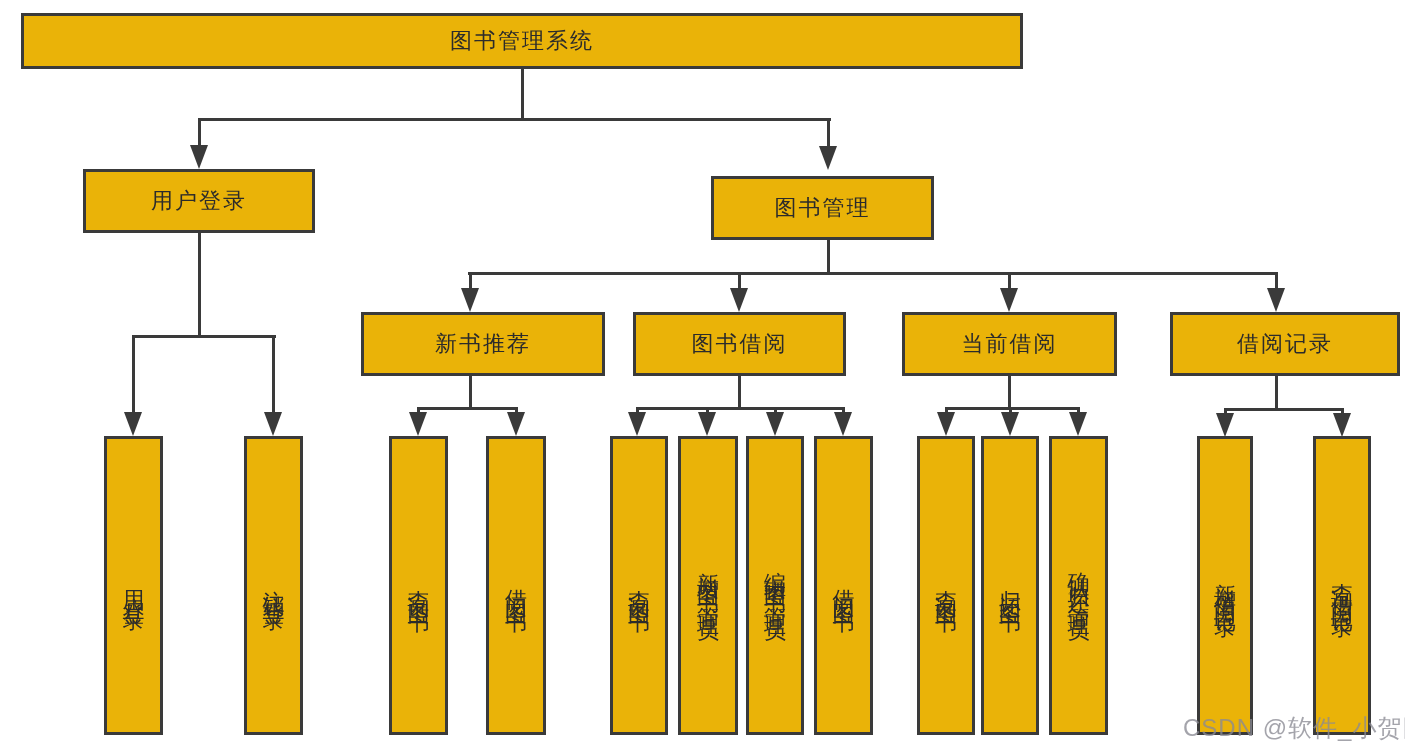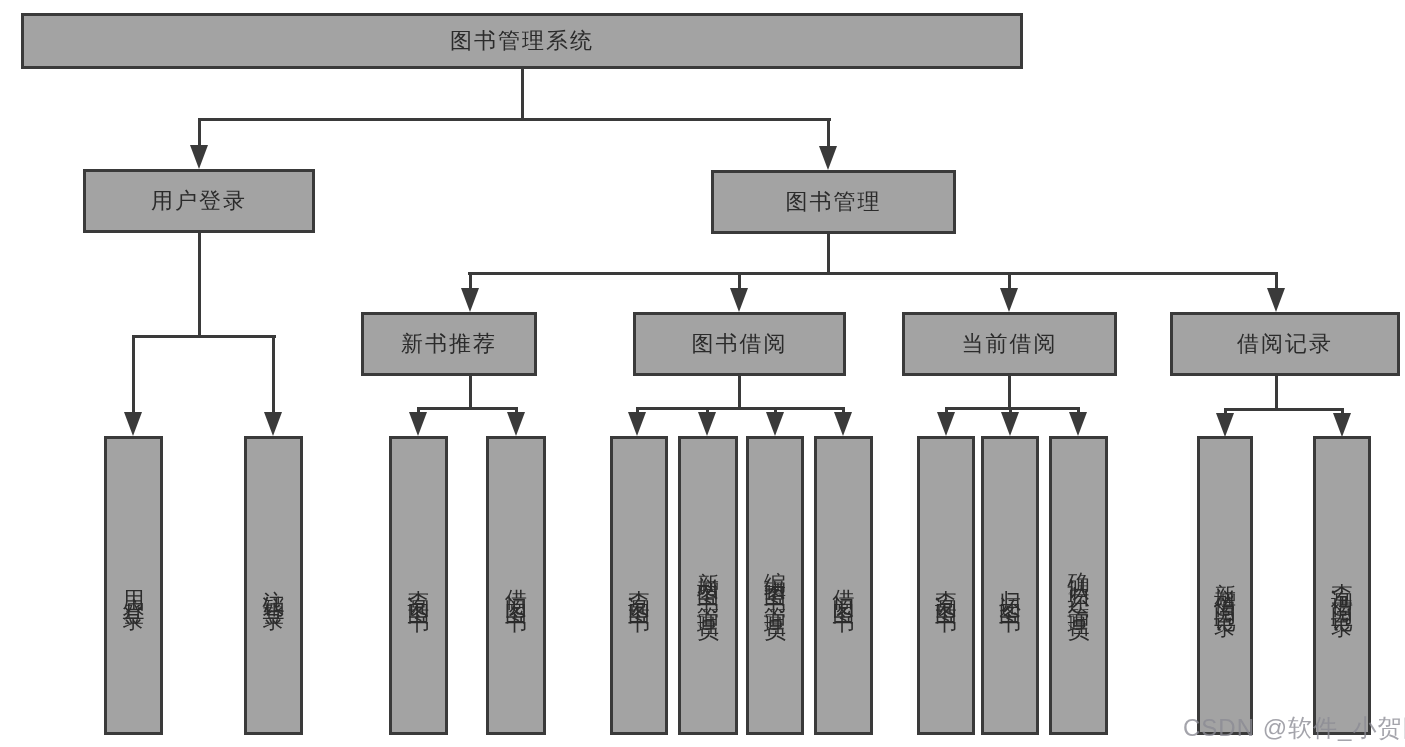--- a/index.html
+++ b/index.html
@@ -8,21 +8,21 @@
     width: 1405px;
     height: 747px;
     background: #ffffff;
     font-family: "Liberation Sans", sans-serif;
     overflow: hidden;
   }
   
   .box {
     position: absolute;
     box-sizing: border-box;
-    background: #a3a3a3;
+    background: #eab308;
     border: 3px solid #3a3a3a;
     display: flex;
     align-items: center;
     justify-content: center;
     color: #2b2b2b;
     font-size: 22px;
     letter-spacing: 2px;
     z-index: 2;
   }
   .vbox .label {
@@ -67,21 +67,21 @@
   <div class="vl" style="left:521px;top:68px;height:51px"></div>
   <div class="hl" style="left:198px;top:118px;width:633px"></div>
   <div class="vl" style="left:198px;top:118px;height:32px"></div>
   <div class="ar" style="left:190px;top:145px"></div>
   <div class="vl" style="left:827px;top:118px;height:32px"></div>
   <div class="ar" style="left:819px;top:146px"></div>
 
   <div class="box" style="left:83px;top:169px;width:232px;height:64px">
     <span class="label">用户登录</span>
   </div>
-  <div class="box" style="left:711px;top:170px;width:245px;height:64px">
+  <div class="box" style="left:711px;top:176px;width:223px;height:64px">
     <span class="label">图书管理</span>
   </div>
 
   <div class="vl" style="left:198px;top:233px;height:103px"></div>
   <div class="hl" style="left:132px;top:335px;width:144px"></div>
   <div class="vl" style="left:132px;top:335px;height:78px"></div>
   <div class="ar" style="left:124px;top:412px"></div>
   <div class="vl" style="left:272px;top:335px;height:78px"></div>
   <div class="ar" style="left:264px;top:412px"></div>
 
@@ -89,21 +89,21 @@
   <div class="hl" style="left:468px;top:272px;width:810px"></div>
   <div class="vl" style="left:469px;top:272px;height:22px"></div>
   <div class="ar" style="left:461px;top:288px"></div>
   <div class="vl" style="left:738px;top:272px;height:22px"></div>
   <div class="ar" style="left:730px;top:288px"></div>
   <div class="vl" style="left:1008px;top:272px;height:22px"></div>
   <div class="ar" style="left:1000px;top:288px"></div>
   <div class="vl" style="left:1275px;top:272px;height:22px"></div>
   <div class="ar" style="left:1267px;top:288px"></div>
 
-  <div class="box" style="left:361px;top:312px;width:176px;height:64px">
+  <div class="box" style="left:361px;top:312px;width:244px;height:64px">
     <span class="label">新书推荐</span>
   </div>
   <div class="box" style="left:902px;top:312px;width:215px;height:64px">
     <span class="label">当前借阅</span>
   </div>
   <div class="box" style="left:633px;top:312px;width:213px;height:64px">
     <span class="label">图书借阅</span>
   </div>
   <div class="box" style="left:1170px;top:312px;width:230px;height:64px">
     <span class="label">借阅记录</span>

